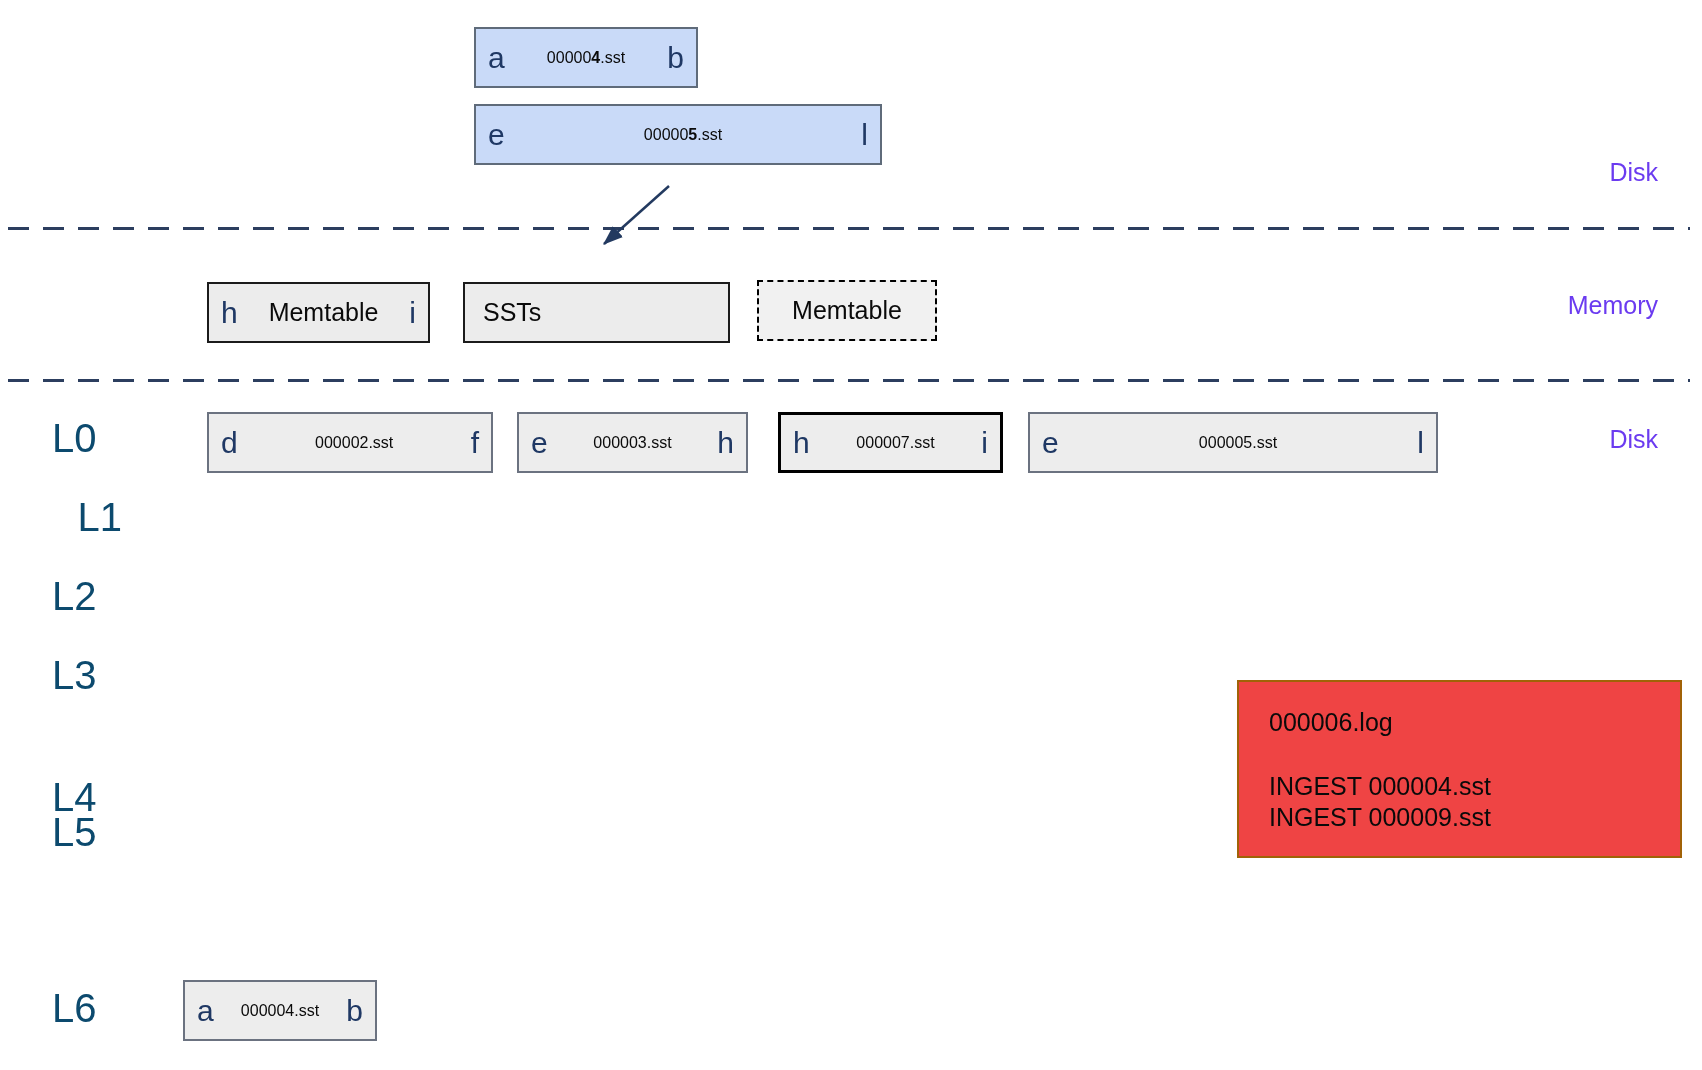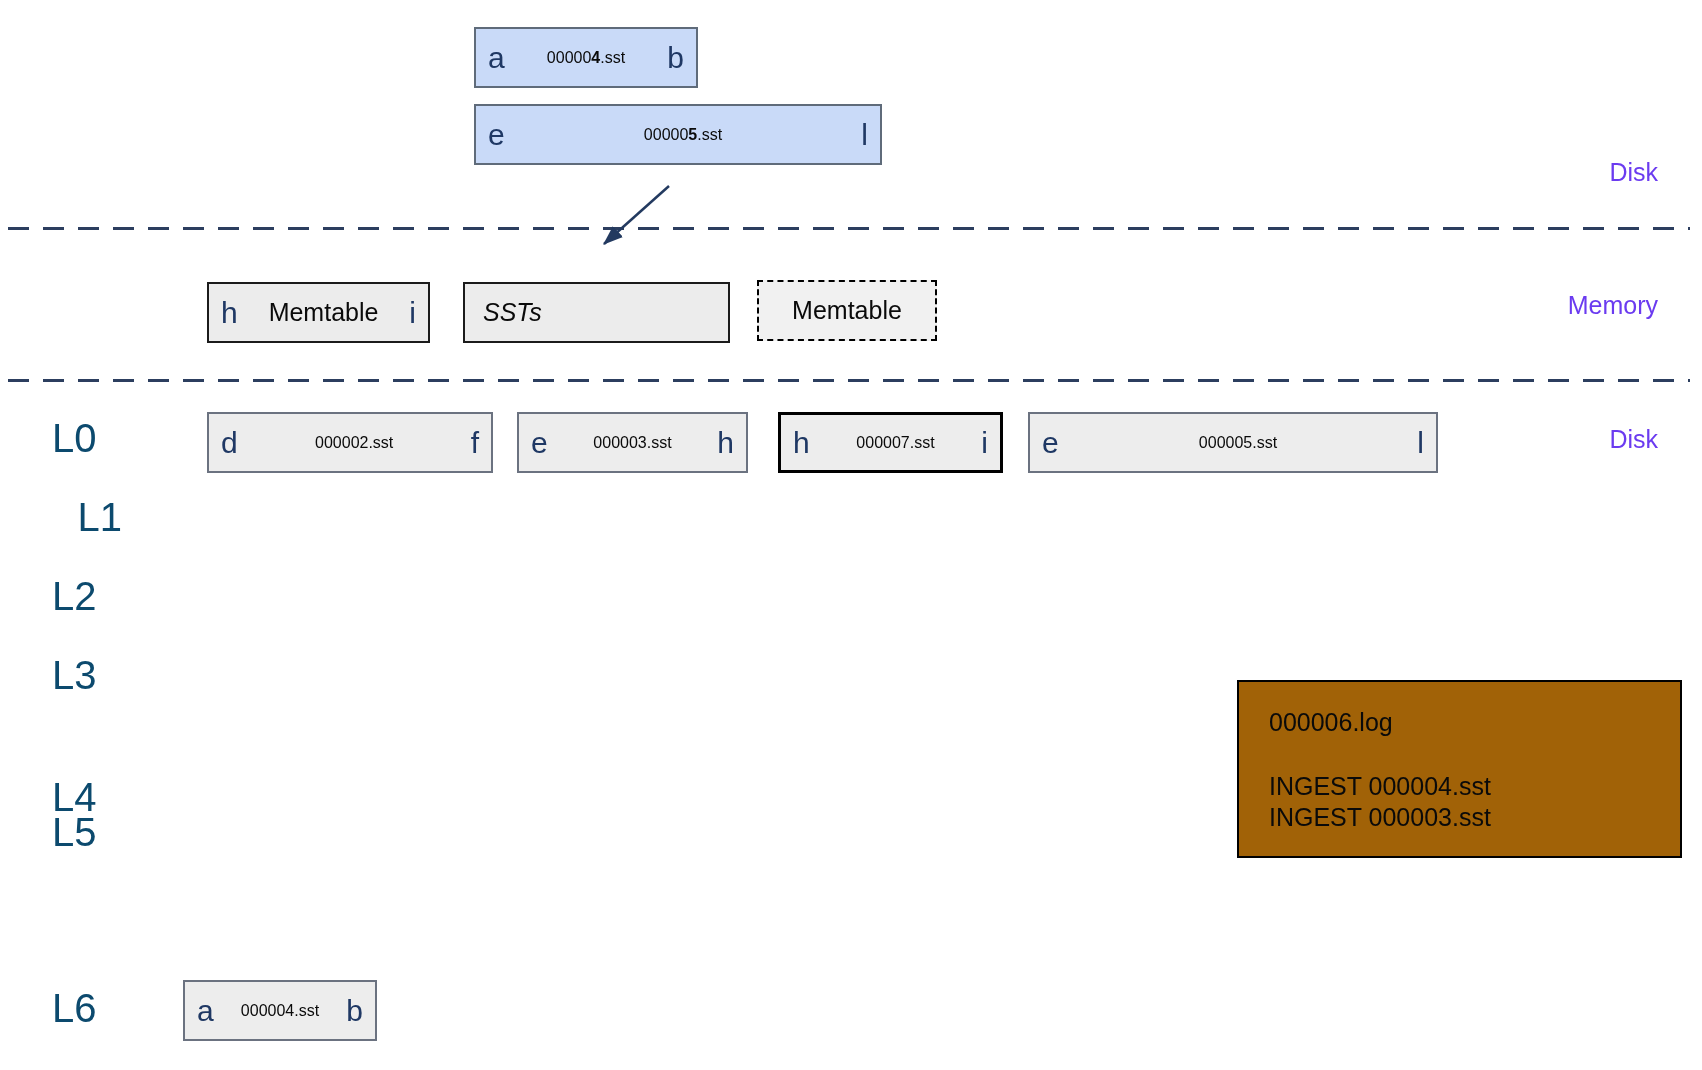--- a/index.html
+++ b/index.html
@@ -25,22 +25,22 @@
   .mem-box{position:absolute;box-sizing:border-box;height:61px;
     display:flex;align-items:center;background:#ececec;border:2px solid #1b1b1b;}
   .mem-box .lbl{color:#0a0a0a;font-size:25px;line-height:1;}
   .mem-box.spread{justify-content:space-between;padding:0 12px;}
   .mem-box.leftpad{padding:0 18px;justify-content:flex-start;}
   .mem-box.dashed{border:2.5px dashed #000000;background:#f1f1f1;justify-content:center;}
 
   .level-label{position:absolute;left:52px;width:70px;color:#0c4a6e;
     font-size:40px;line-height:1;}
 
-  .log-box{position:absolute;box-sizing:border-box;background:#a16207;
-    border:2px solid #000000;padding:28px 12px 0 30px;}
+  .log-box{position:absolute;box-sizing:border-box;background:#ef4444;
+    border:2px solid #a16207;padding:28px 12px 0 30px;}
   .log-title{color:#0a0a0a;font-size:25px;line-height:1;margin-bottom:36px;}
   .log-line{color:#0a0a0a;font-size:25px;line-height:31px;}
 
   svg.arrow{position:absolute;overflow:visible;}
 </style>
 </head>
 <body>
 
 <div id="canvas">
 
@@ -71,21 +71,21 @@
     </defs>
     <line x1="129" y1="14" x2="64" y2="72" stroke="#233a60" stroke-width="2.5" marker-end="url(#ah)"></line>
   </svg>
 
   <div class="mem-box spread" style="left:207px;top:282px;width:223px;">
     <span class="key">h</span>
     <span class="lbl">Memtable</span>
     <span class="key">i</span>
   </div>
 
-  <div class="mem-box leftpad" style="left:463px;top:282px;width:267px;font-style:italic;">
+  <div class="mem-box leftpad" style="left:463px;top:282px;width:267px;">
     <span class="lbl">SSTs</span>
   </div>
 
   <div class="mem-box dashed" style="left:757px;top:280px;width:180px;">
     <span class="lbl">Memtable</span>
   </div>
 
   <div class="level-label" style="top:418px;">L0</div>
   <div class="level-label" style="top:497px;text-align:right;">L1</div>
   <div class="level-label" style="top:576px;">L2</div>
@@ -114,21 +114,21 @@
 
   <div class="sst-box" style="left:1028px;top:412px;width:410px;">
     <span class="key">e</span>
     <span class="fname">000005.sst</span>
     <span class="key">l</span>
   </div>
 
   <div class="log-box" style="left:1237px;top:680px;width:445px;height:178px;">
     <div class="log-title">000006.log</div>
     <div class="log-line">INGEST 000004.sst</div>
-    <div class="log-line">INGEST 000003.sst</div>
+    <div class="log-line">INGEST 000009.sst</div>
   </div>
 
   <div class="sst-box" style="left:183px;top:980px;width:194px;">
     <span class="key">a</span>
     <span class="fname">000004.sst</span>
     <span class="key">b</span>
   </div>
 
 </div>
 

